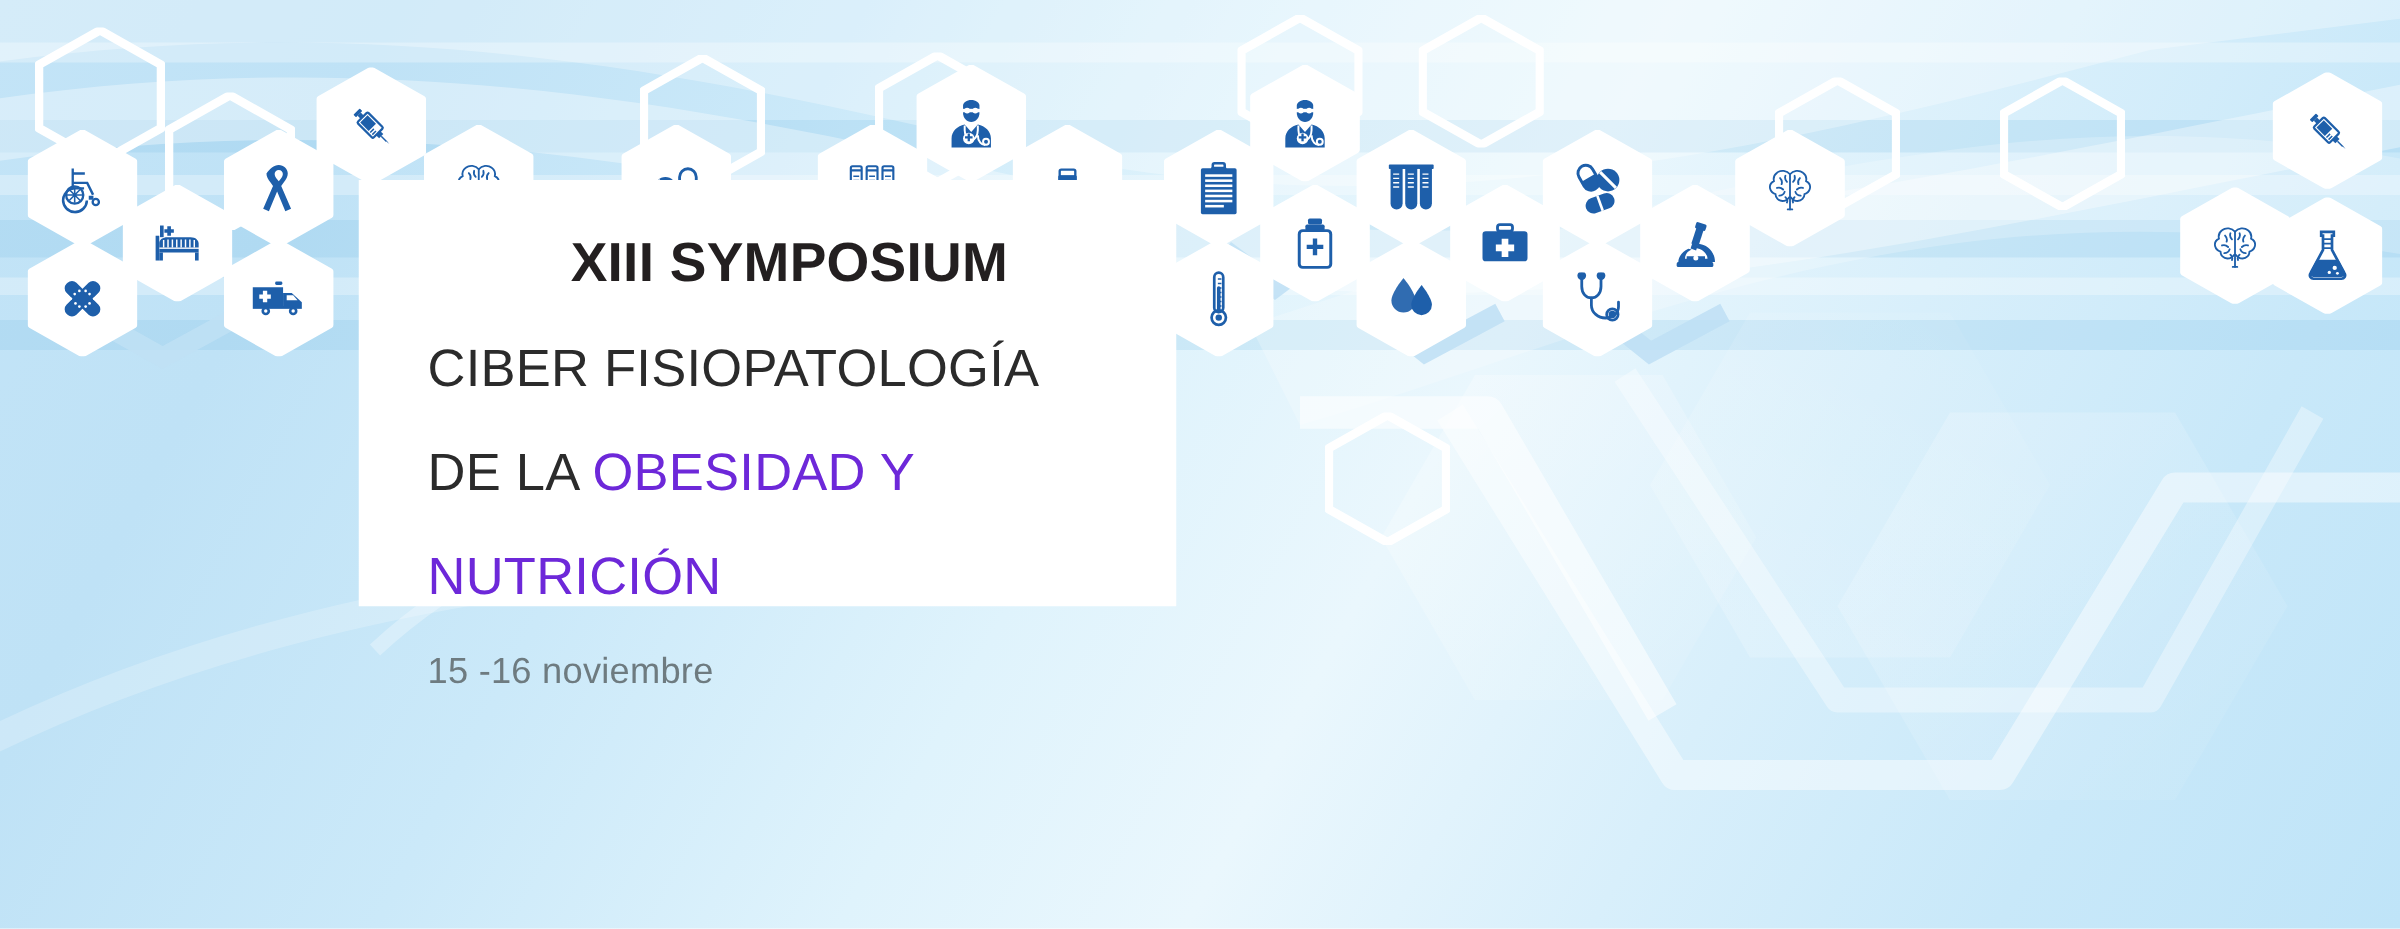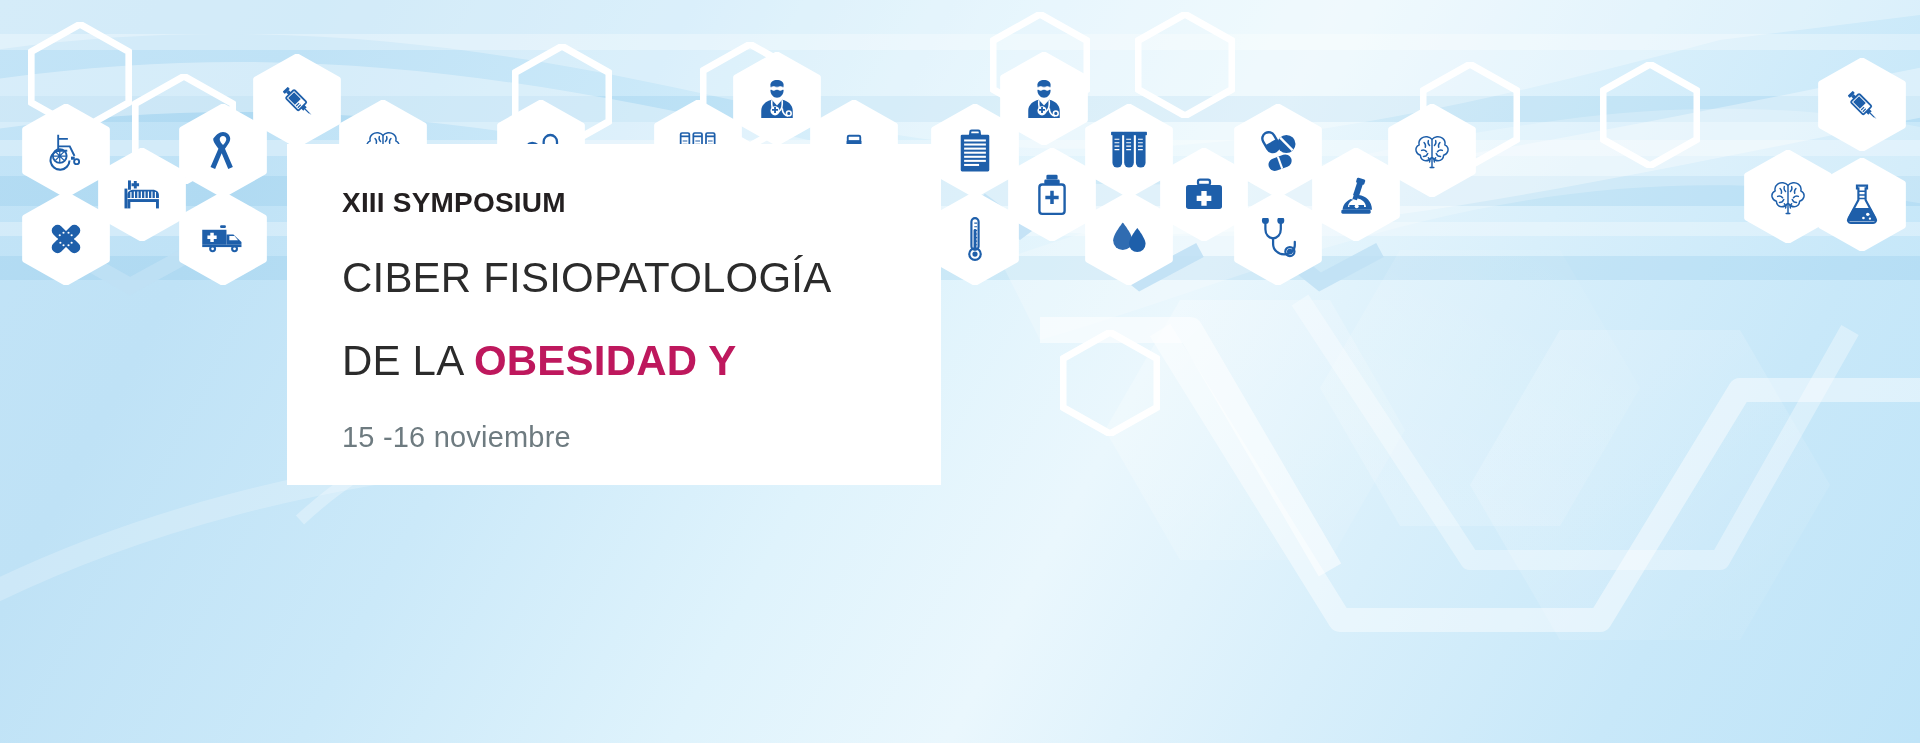--- a/index.html
+++ b/index.html
@@ -101,38 +101,39 @@
     position: absolute;
     left: 55px;
     top: 44px;
     right: 20px;
   }
   .t-line {
     margin: 0;
     white-space: nowrap;
   }
   .t-main {
-    font-size: 28px;
+    font-size: 44px;
     font-weight: 700;
     letter-spacing: 0.2px;
     color: #231f20;
     line-height: 1.06;
     margin-bottom: 4px;
+    text-align: center;
   }
   .t-sub {
     font-size: 42px;
     font-weight: 300;
     letter-spacing: 0.2px;
     color: #2b2b2b;
     line-height: 1.12;
     margin-top: 36px;
   }
   .t-accent {
-    color: #be185d;
-    font-weight: 700;
+    color: #6d28d9;
+    font-weight: 400;
   }
   .t-date {
     margin-top: 37px;
     font-size: 29px;
     font-weight: 400;
     color: #6e7b80;
     letter-spacing: 0.2px;
   }
 </style>
 </head>
@@ -674,17 +675,18 @@
       </div>
     </div>
 
   <div class="title-card">
     <div class="title-inner">
       <h1 class="t-line t-main">XIII SYMPOSIUM</h1>
       <div class="t-line t-sub">CIBER FISIOPATOLOGÍA</div>
       <div class="t-line t-sub">
         <span>DE LA </span><span class="t-accent">OBESIDAD Y</span>
       </div>
+      <div class="t-line t-sub t-accent">NUTRICIÓN</div>
       <div class="t-date">15 -16 noviembre</div>
     </div>
   </div>
 
 </div>
 
 </body></html>

